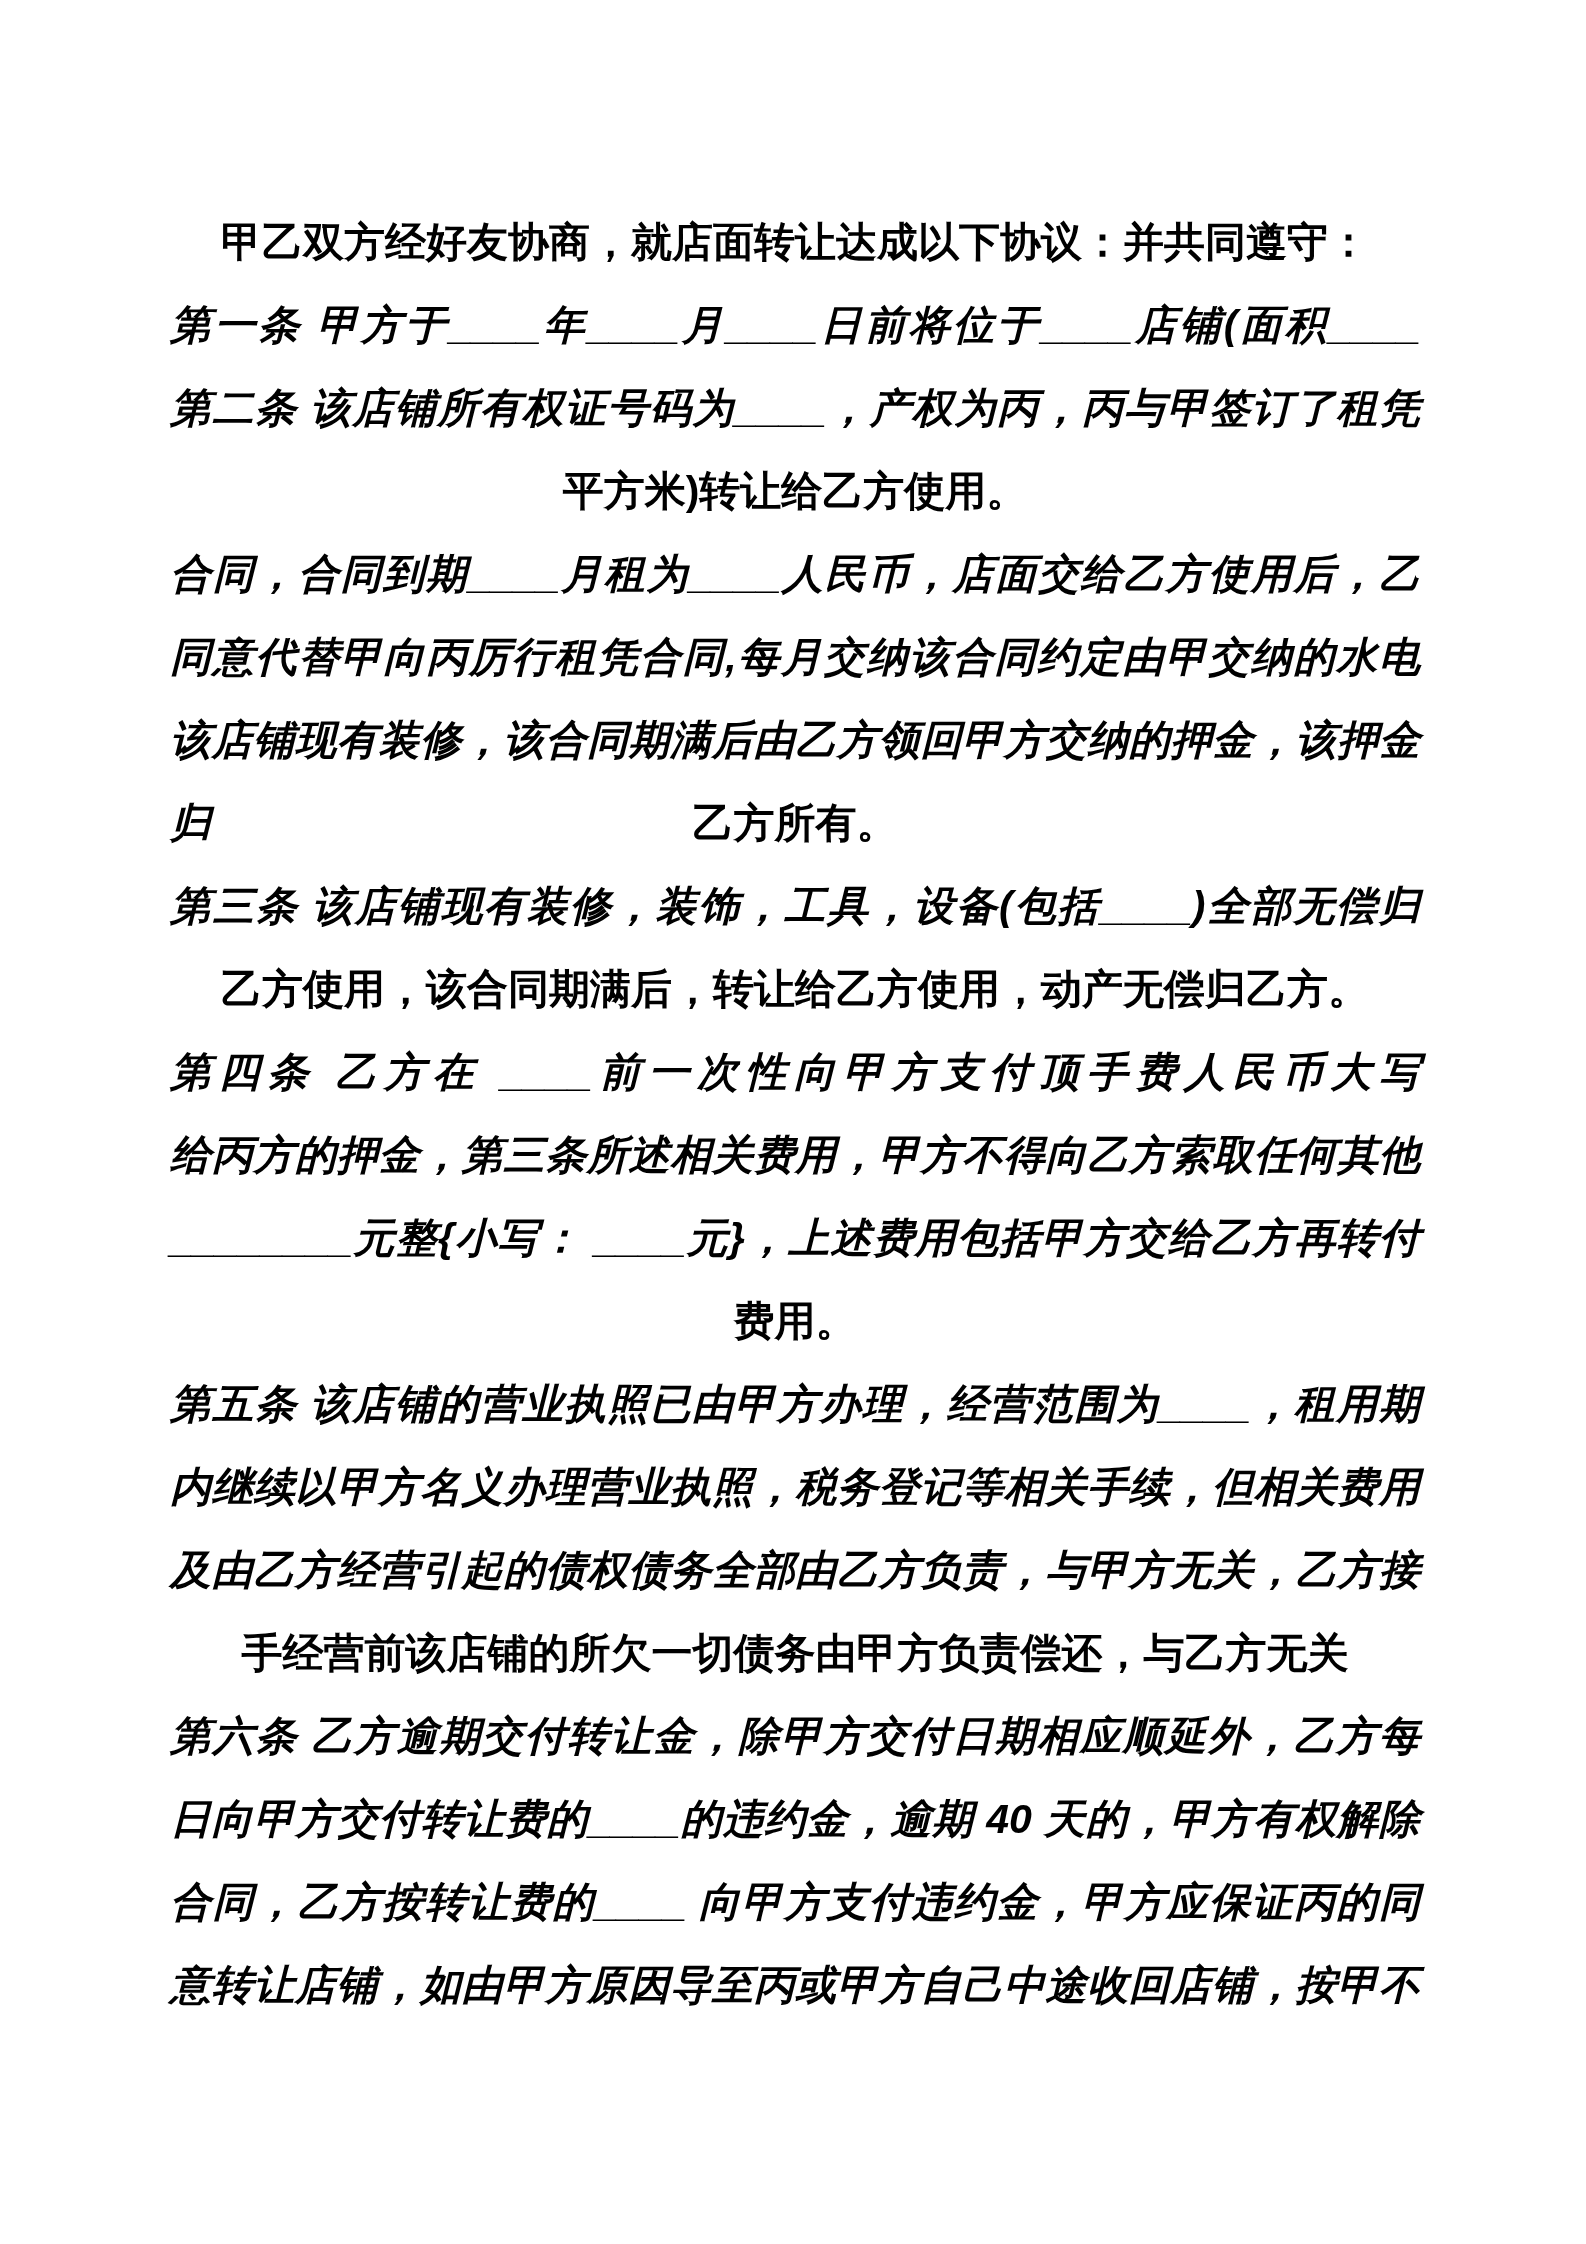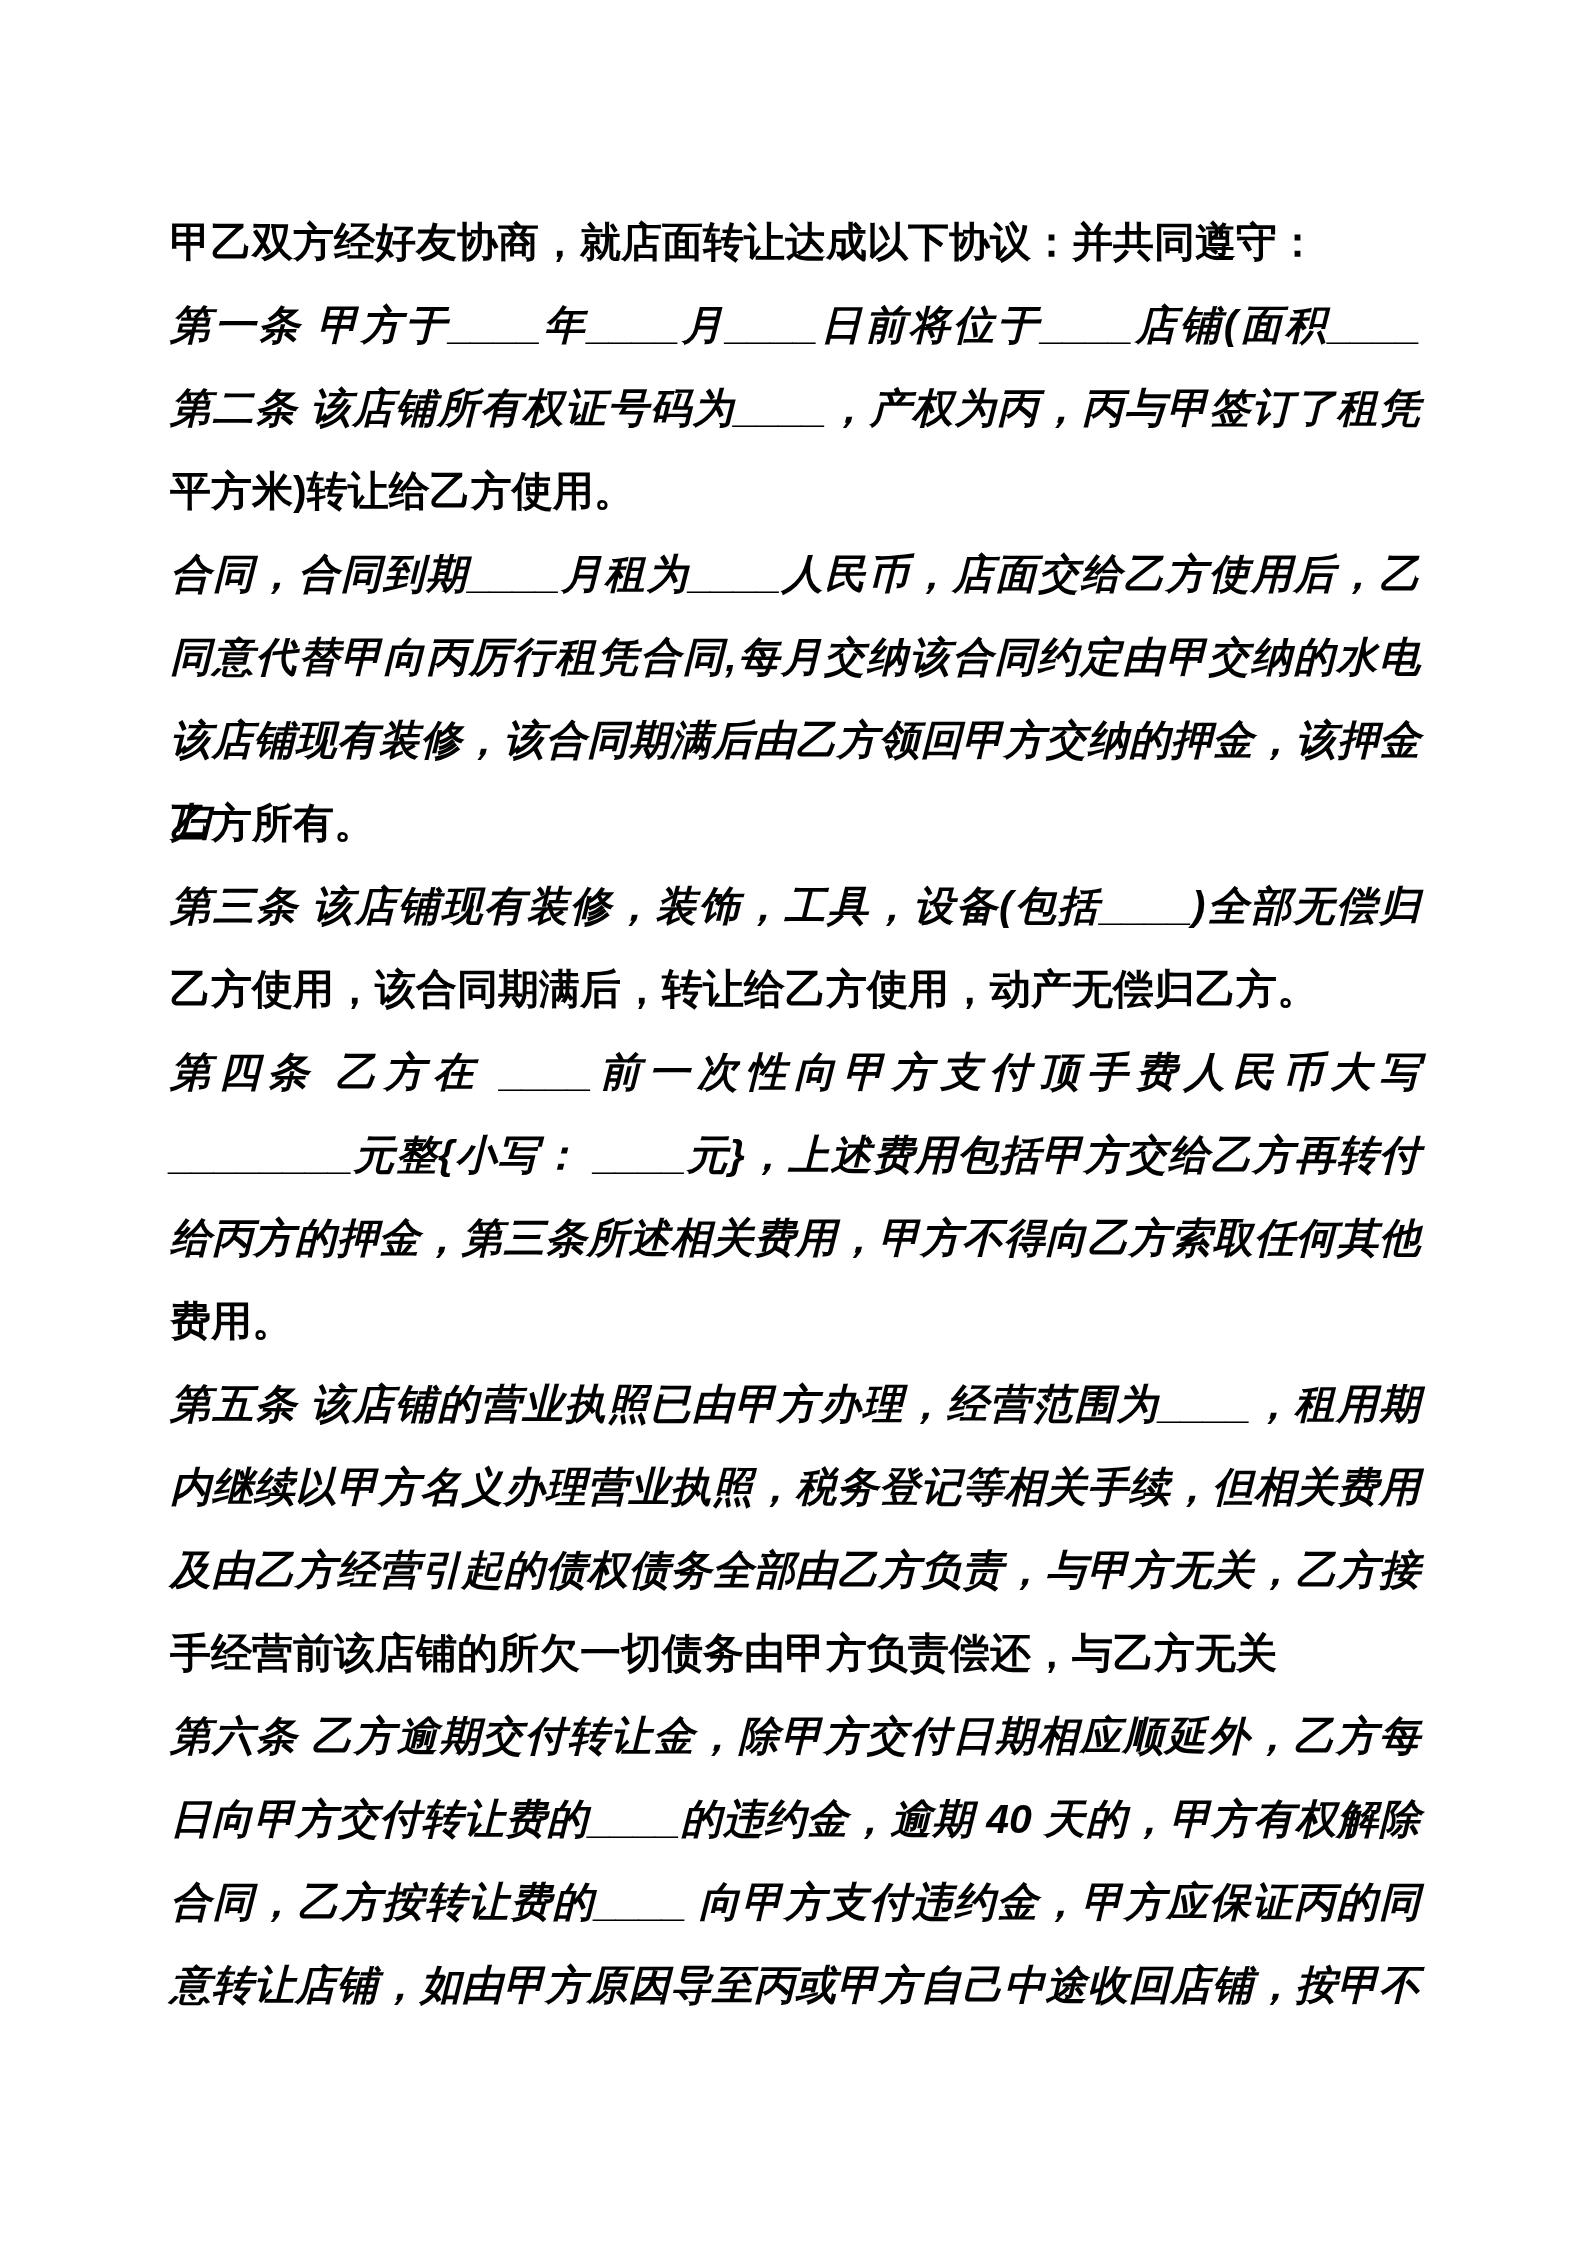--- a/index.html
+++ b/index.html
@@ -21,21 +21,21 @@
     top: 201px;
     width: 1250px;
   }
   .text-line {
     height: 83px;
     line-height: 83px;
     font-size: 41px;
     font-weight: 600;
     color: #000000;
     white-space: pre;
-    text-align: left;
+    text-align: center;
     letter-spacing: 0;
   }
   
   .text-line.full {
     white-space: normal;
     text-align: justify;
     text-align-last: justify;
     text-justify: inter-character;
     font-style: italic;
   }
@@ -49,22 +49,22 @@
       <div class="text-line full">第一条 甲方于____年____月____日前将位于____店铺(面积____</div>
       <div class="text-line full">第二条 该店铺所有权证号码为____，产权为丙，丙与甲签订了租凭</div>
       <div class="text-line">平方米)转让给乙方使用。</div>
       <div class="text-line full">合同，合同到期____月租为____人民币，店面交给乙方使用后，乙</div>
       <div class="text-line full">同意代替甲向丙厉行租凭合同,每月交纳该合同约定由甲交纳的水电</div>
       <div class="text-line full">该店铺现有装修，该合同期满后由乙方领回甲方交纳的押金，该押金归</div>
       <div class="text-line">乙方所有。</div>
       <div class="text-line full">第三条 该店铺现有装修，装饰，工具，设备(包括____)全部无偿归</div>
       <div class="text-line">乙方使用，该合同期满后，转让给乙方使用，动产无偿归乙方。</div>
       <div class="text-line full">第四条 乙方在 ____前一次性向甲方支付顶手费人民币大写</div>
+      <div class="text-line full">给丙方的押金，第三条所述相关费用，甲方不得向乙方索取任何其他</div>
       <div class="text-line full">________元整{小写： ____元}，上述费用包括甲方交给乙方再转付</div>
-      <div class="text-line full">给丙方的押金，第三条所述相关费用，甲方不得向乙方索取任何其他</div>
       <div class="text-line">费用。</div>
       <div class="text-line full">第五条 该店铺的营业执照已由甲方办理，经营范围为____，租用期</div>
       <div class="text-line full">内继续以甲方名义办理营业执照，税务登记等相关手续，但相关费用</div>
       <div class="text-line full">及由乙方经营引起的债权债务全部由乙方负责，与甲方无关，乙方接</div>
       <div class="text-line">手经营前该店铺的所欠一切债务由甲方负责偿还，与乙方无关</div>
       <div class="text-line full">第六条 乙方逾期交付转让金，除甲方交付日期相应顺延外，乙方每</div>
       <div class="text-line full">日向甲方交付转让费的____的违约金，逾期 40 天的，甲方有权解除</div>
       <div class="text-line full">合同，乙方按转让费的____ 向甲方支付违约金，甲方应保证丙的同</div>
       <div class="text-line full">意转让店铺，如由甲方原因导至丙或甲方自己中途收回店铺，按甲不</div>
     </div>

